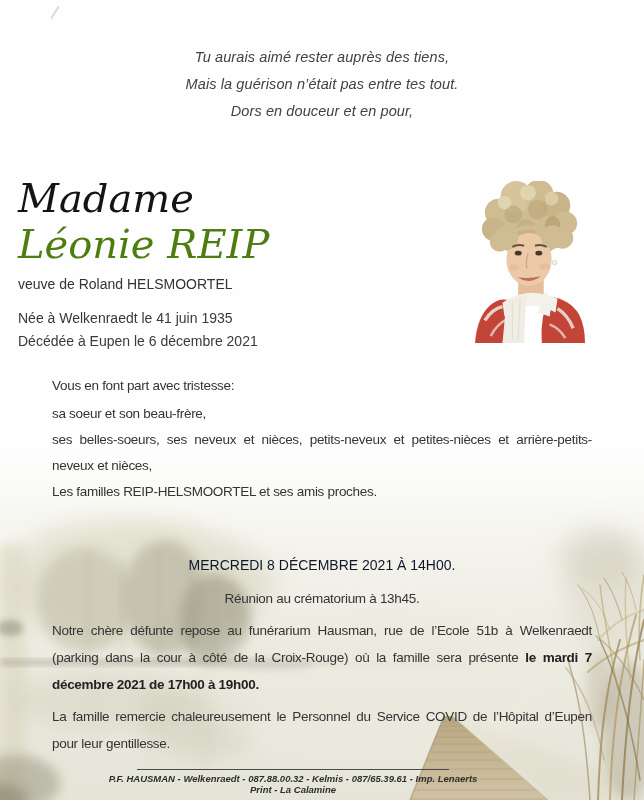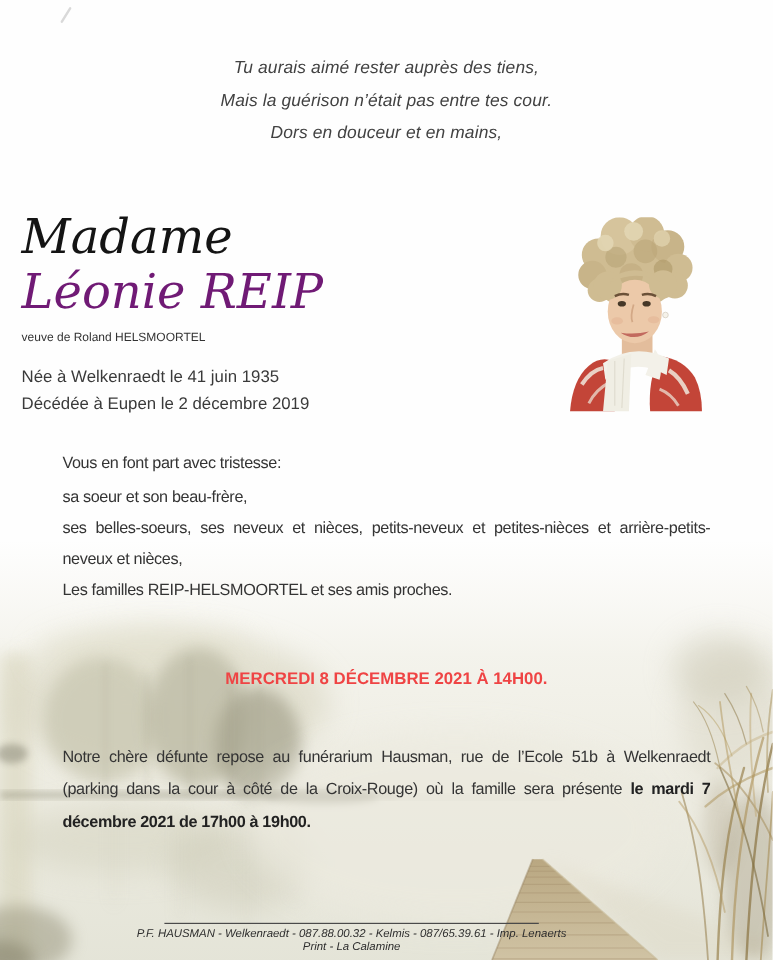--- a/index.html
+++ b/index.html
@@ -17,46 +17,46 @@
   
   .poem{position:absolute;left:0;top:44px;width:644px;text-align:center;
         font-style:italic;font-size:14.5px;line-height:27px;color:#424242;
         letter-spacing:.1px;}
 
   
   .name-block{position:absolute;left:0;top:176px;width:524px;text-align:left;color:#1a1a1a;padding-left:18px;}
   .title-prefix{font-family:"DejaVu Serif",serif;font-style:italic;font-size:40px;
                 line-height:44px;color:#141414;}
   .deceased-name{font-family:"DejaVu Serif",serif;font-style:italic;font-size:40px;
-                 line-height:48px;color:#701a75;}
-  .relation{font-size:10px;margin-top:8px;color:#333;}
+                 line-height:48px;color:#4d7c0f;}
+  .relation{font-size:14px;margin-top:8px;color:#333;}
   .life-dates{font-size:14px;line-height:23px;margin-top:15px;color:#3a3a3a;}
 
   
   .photo{position:absolute;left:468px;top:181px;width:124px;height:162px;}
 
   
   .btxt{position:absolute;left:52px;width:540px;font-size:13.5px;color:#343434;
         letter-spacing:-0.3px;line-height:26px;}
   .just{text-align:justify;}
   .intro{top:373px;}
   .families{top:401px;}
   .liturgy{top:499px;}
-  .ceremony{top:552px;text-align:center;font-weight:bold;font-size:14px;color:#ef4444;
+  .ceremony{top:552px;text-align:center;font-weight:normal;font-size:14px;color:#0f172a;
             letter-spacing:0;}
   .meeting{top:586px;text-align:center;}
   .repose{top:617px;line-height:27px;}
   .repose b{color:#222;}
   .thanks{top:703px;line-height:27px;}
 
   
   .footer-rule{position:absolute;left:137px;top:769px;width:312px;height:1px;
                background:#4a4a4a;}
   .footer-text{position:absolute;left:103px;top:773px;width:380px;text-align:center;
-               font-size:9.5px;font-style:italic;font-weight:normal;color:#2e2e2e;
+               font-size:9.5px;font-style:italic;font-weight:bold;color:#2e2e2e;
                letter-spacing:0;}
 </style>
 </head>
 <body>
 
 <div class="page">
 
   <div class="bg">
     <svg width="644" height="800" viewBox="0 0 644 800" xmlns="http://www.w3.org/2000/svg">
       <defs>
@@ -163,31 +163,31 @@
         <path d="M644,640 Q610,652 588,672" stroke="#ab9158" stroke-width="2" opacity="0.5"></path>
         <path d="M644,610 Q618,618 598,640" stroke="#c0a977" stroke-width="2" opacity="0.4"></path>
       </g>
     </svg>
   </div>
 
   <div class="scratch"></div>
 
   <div class="poem">
     <div>Tu aurais aimé rester auprès des tiens,</div>
-    <div>Mais la guérison n’était pas entre tes cour.</div>
-    <div>Dors en douceur et en mains,</div>
+    <div>Mais la guérison n’était pas entre tes tout.</div>
+    <div>Dors en douceur et en pour,</div>
   </div>
 
   <div class="name-block">
     <div class="title-prefix">Madame</div>
     <div class="deceased-name">Léonie REIP</div>
     <div class="relation">veuve de Roland HELSMOORTEL</div>
     <div class="life-dates">
       <div>Née à Welkenraedt le 41 juin 1935</div>
-      <div>Décédée à Eupen le 2 décembre 2019</div>
+      <div>Décédée à Eupen le 6 décembre 2021</div>
     </div>
   </div>
 
   <div class="photo">
     <svg width="124" height="162" viewBox="0 0 124 165" xmlns="http://www.w3.org/2000/svg">
 
       <g>
         <ellipse cx="61" cy="42" rx="41" ry="35" fill="#cfbc92"></ellipse>
         <circle cx="30" cy="32" r="14" fill="#cfbc92"></circle>
         <circle cx="48" cy="16" r="16" fill="#d6c49c"></circle>
@@ -243,20 +243,22 @@
     <div class="just">sa soeur et son beau-frère,</div>
     <div class="just">ses belles-soeurs, ses neveux et nièces, petits-neveux et petites-nièces et arrière-petits-neveux et nièces,</div>
     <div class="just">Les familles REIP-HELSMOORTEL et ses amis proches.</div>
   </div>
 
   <div class="btxt intro">Vous en font part avec tristesse:</div>
 
 
   <div class="btxt ceremony">MERCREDI 8 DÉCEMBRE 2021 À 14H00.</div>
 
+  <div class="btxt meeting">Réunion au crématorium à 13h45.</div>
 
   <div class="btxt repose just"><span>Notre chère défunte repose au funérarium Hausman, rue de l’Ecole 51b à Welkenraedt (parking dans la cour à côté de la Croix-Rouge) où la famille sera présente </span><b>le mardi 7 décembre 2021 de 17h00 à 19h00.</b></div>
 
+  <div class="btxt thanks just">La famille remercie chaleureusement le Personnel du Service COVID de l’Hôpital d’Eupen pour leur gentillesse.</div>
 
   <div class="footer-rule"></div>
   <div class="footer-text">P.F. HAUSMAN  -  Welkenraedt - 087.88.00.32 - Kelmis - 087/65.39.61 - Imp. Lenaerts Print - La Calamine</div>
 
 </div>
 
 </body></html>

